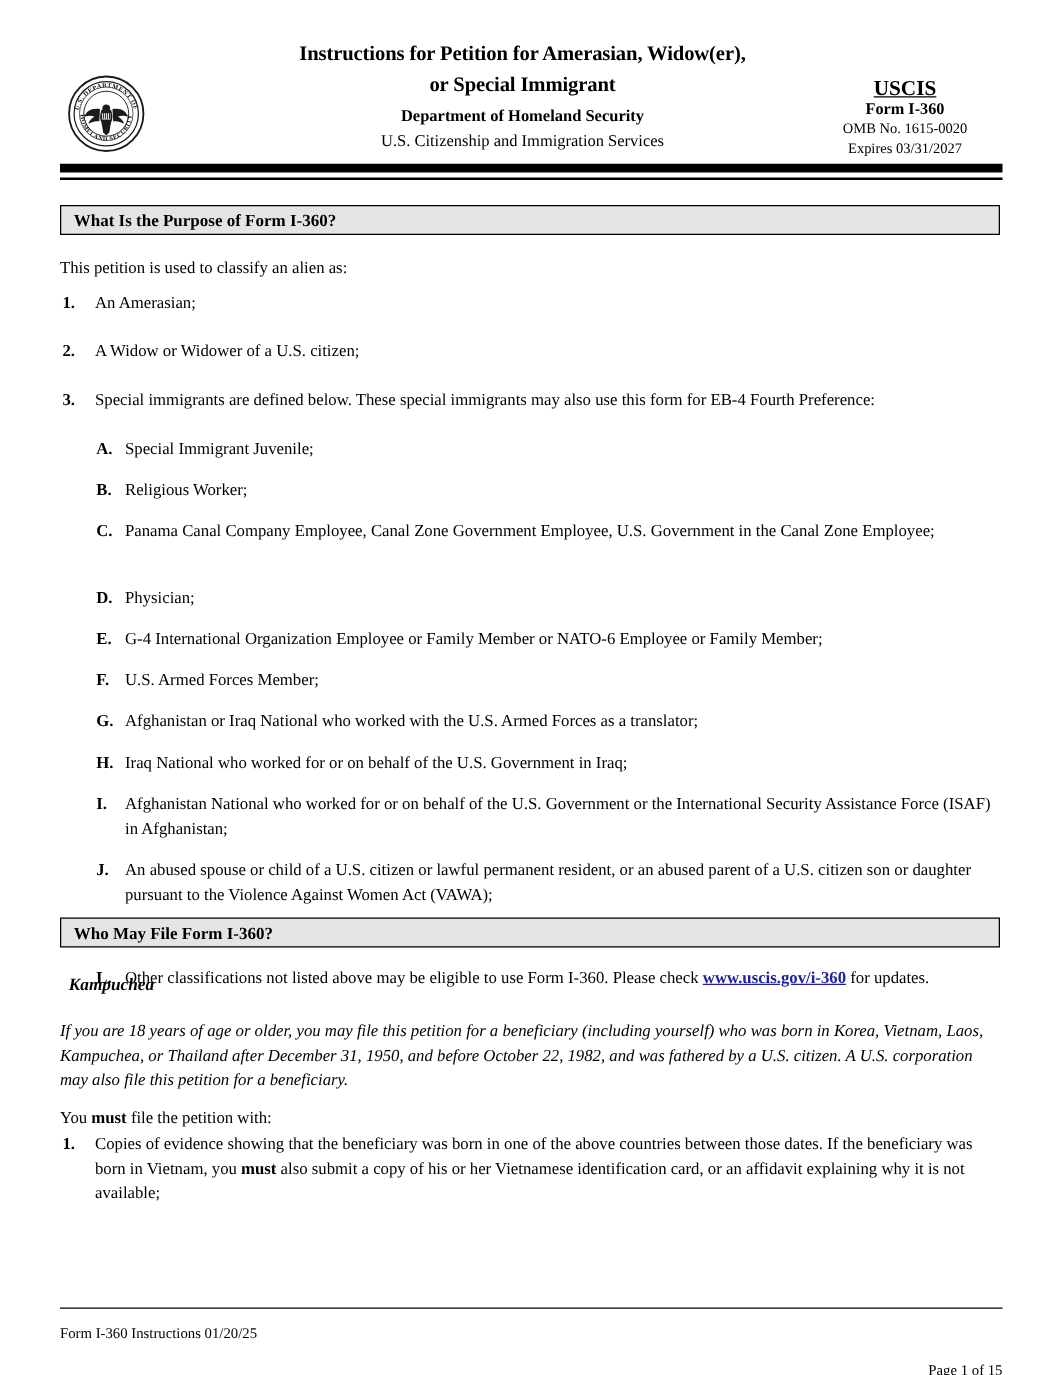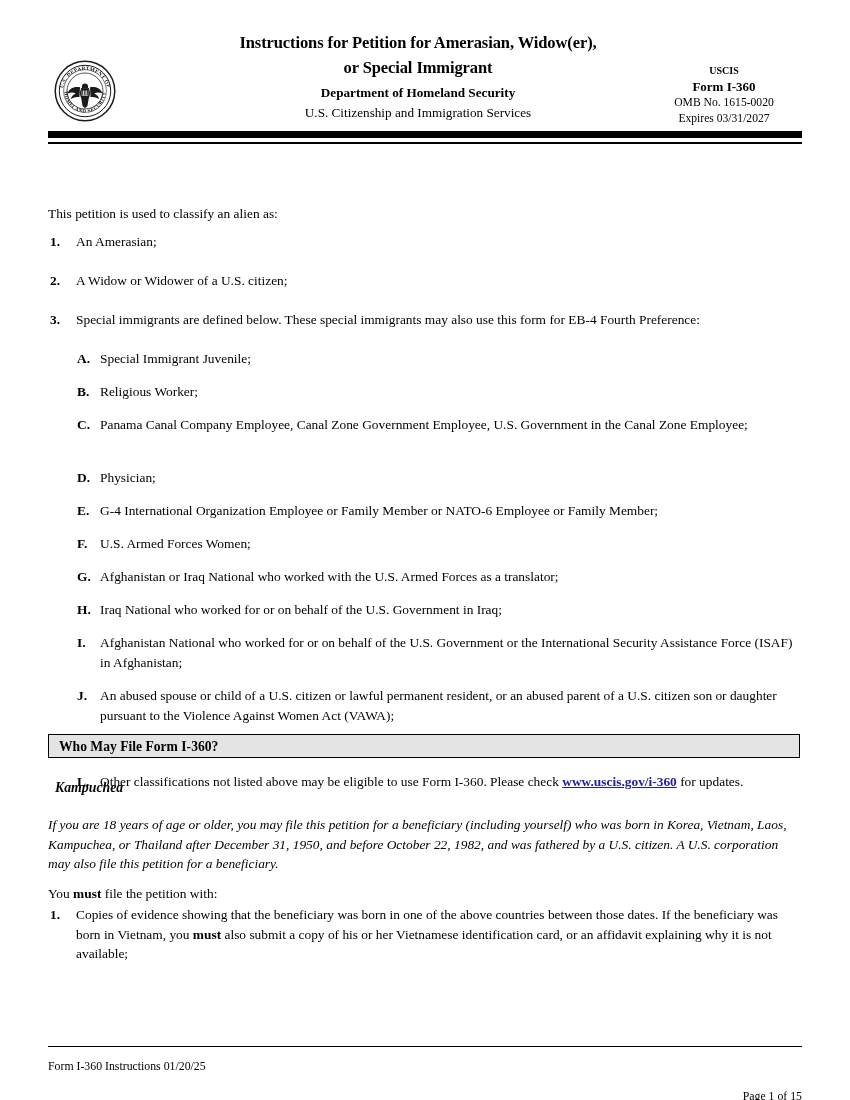--- a/index.html
+++ b/index.html
@@ -69,22 +69,23 @@
   }
   .form-meta {
     position: absolute;
     right: 0px;
     top: 33px;
     width: 156px;
     text-align: center;
     line-height: 16px;
   }
   .form-meta .m-uscis {
-    font-size: 10px;
-    font-weight: bold;
+    font-size: 17px;
+    font-weight: bold;
+    text-decoration: underline;
   }
   .form-meta .m-form {
     font-size: 13px;
     font-weight: bold;
   }
   .form-meta .m-omb,
   .form-meta .m-exp {
     font-size: 11.6px;
     font-weight: normal;
   }
@@ -258,20 +259,23 @@
       <div class="m-uscis">USCIS</div>
       <div class="m-form">Form I-360</div>
       <div class="m-omb">OMB No. 1615-0020</div>
       <div class="m-exp">Expires 03/31/2027</div>
     </div>
   </div>
 
   <div class="rule-thick"></div>
   <div class="rule-thin"></div>
 
+  <div class="section-bar" style="top:164px;">
+    <span class="section-title">What Is the Purpose of Form I-360?</span>
+  </div>
 
   <div class="para body-left" style="top:204px;">This petition is used to classify an alien as:</div>
 
   <div class="li lvl-num" style="top:232px;">
     <span class="marker">1.</span>
     <span class="txt">An Amerasian;</span>
   </div>
   <div class="li lvl-num" style="top:271px;">
     <span class="marker">2.</span>
     <span class="txt">A Widow or Widower of a U.S. citizen;</span>
@@ -296,21 +300,21 @@
   <div class="li lvl-let" style="top:468px;">
     <span class="marker">D.</span>
     <span class="txt">Physician;</span>
   </div>
   <div class="li lvl-let" style="top:501px;">
     <span class="marker">E.</span>
     <span class="txt">G-4 International Organization Employee or Family Member or NATO-6 Employee or Family Member;</span>
   </div>
   <div class="li lvl-let" style="top:534px;">
     <span class="marker">F.</span>
-    <span class="txt">U.S. Armed Forces Women;</span>
+    <span class="txt">U.S. Armed Forces Member;</span>
   </div>
   <div class="li lvl-let" style="top:567px;">
     <span class="marker">G.</span>
     <span class="txt">Afghanistan or Iraq National who worked with the U.S. Armed Forces as a translator;</span>
   </div>
   <div class="li lvl-let" style="top:600px;">
     <span class="marker">H.</span>
     <span class="txt">Iraq National who worked for or on behalf of the U.S. Government in Iraq;</span>
   </div>
   <div class="li lvl-let" style="top:633px;">

